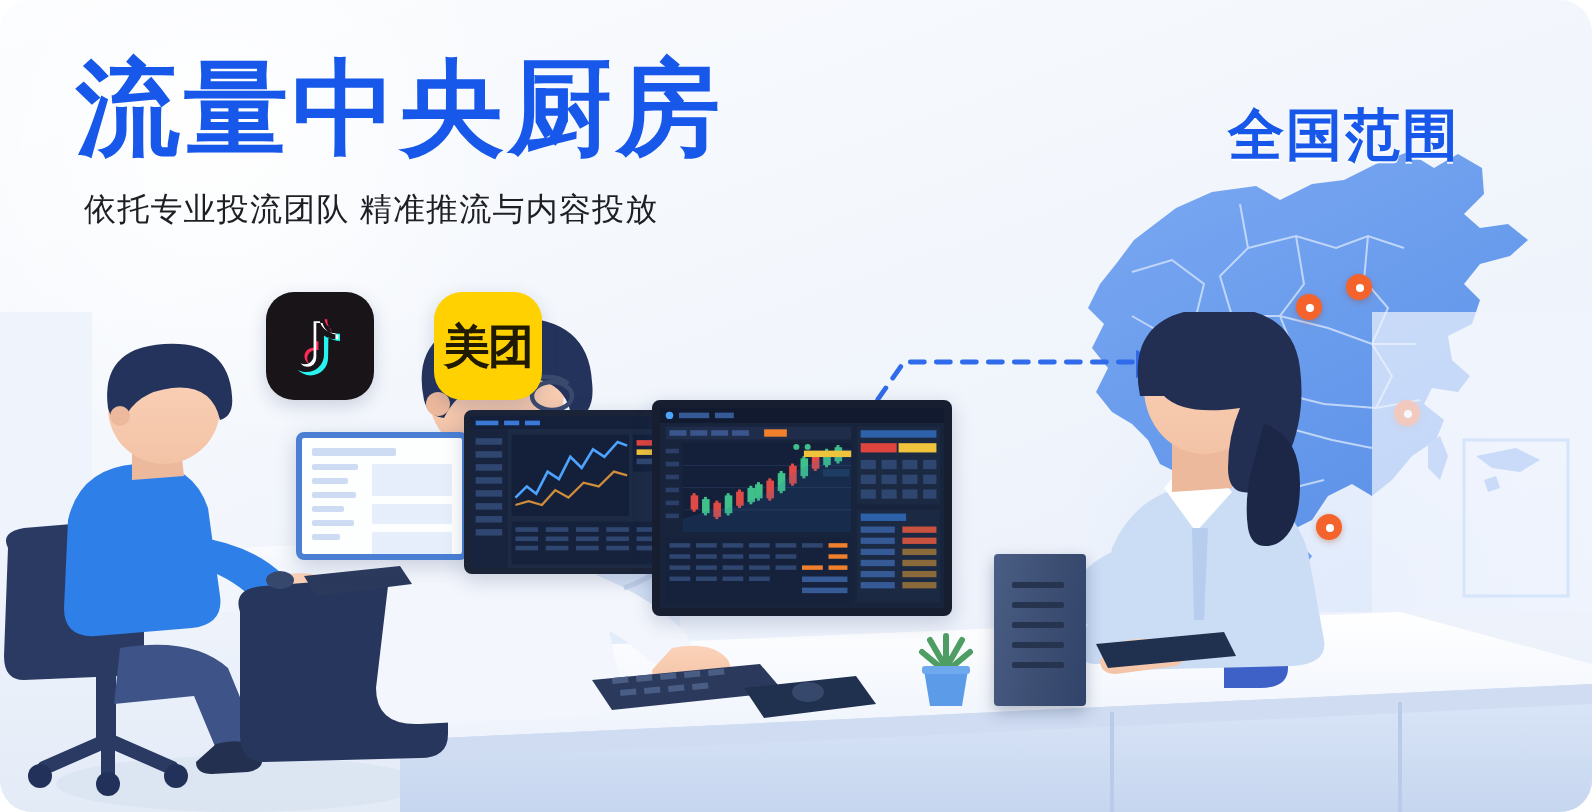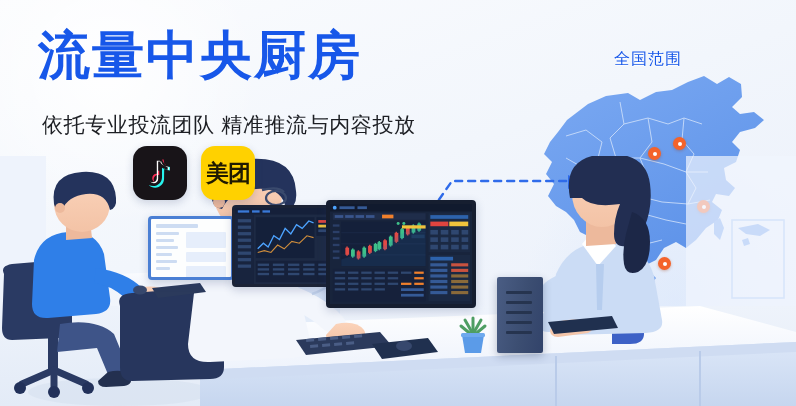--- a/index.html
+++ b/index.html
@@ -7,20 +7,21 @@
     background: #ffffff;
   }
   body { font-family: "Liberation Sans", sans-serif; }
 
   #banner {
     position: relative;
     width: 796px;
     height: 406px;
     overflow: hidden;
     background: linear-gradient(160deg, #fbfcfe 0%, #f2f6fc 45%, #e8eefa 100%);
+    border-radius: 16px;
   }
 
   
   .glow {
     position: absolute;
     border-radius: 50%;
     pointer-events: none;
   }
   .glow-a { left: -60px; top: -80px; width: 330px; height: 300px;
             background: radial-gradient(circle, rgba(255,255,255,.95) 0%, rgba(255,255,255,0) 70%); }
@@ -37,33 +38,33 @@
   #headline {
     font-size: 52px;
     font-weight: bold;
     letter-spacing: 2px;
     color: #1757E9;
     line-height: 1.05;
     margin: 0;
     white-space: nowrap;
   }
   #subtitle {
-    font-size: 21px;
+    font-size: 16px;
     color: #1d1f24;
     letter-spacing: .6px;
-    margin: 28px 0 0 4px;
+    margin: 12px 0 0 4px;
     white-space: nowrap;
   }
 
   
   #badges {
     position: absolute;
     left: 133px; top: 146px;
     display: flex;
-    gap: 14px;
+    gap: 30px;
     z-index: 30;
   }
   .badge {
     width: 54px; height: 54px;
     border-radius: 14px;
     display: flex;
     align-items: center;
     justify-content: center;
     box-shadow: 0 3px 9px rgba(40,60,110,.20);
     font-size: 23px;
@@ -71,22 +72,22 @@
     letter-spacing: -1px;
   }
   .badge-douyin { background: #181418; }
   .badge-meituan { background: #FFD100; color: #201a00; }
   .badge-kuaishou { background: #EE2F46; color: #ffffff; }
 
   
   #map-label {
     position: absolute;
     left: 614px; top: 49px;
-    font-size: 16px;
-    font-weight: normal;
+    font-size: 28px;
+    font-weight: bold;
     color: #1757E9;
     letter-spacing: 1px;
     z-index: 30;
     text-shadow: 0 1px 0 rgba(255,255,255,.9);
   }
 
   
   #map-wrap {
     position: absolute;
     left: 536px; top: 62px;

